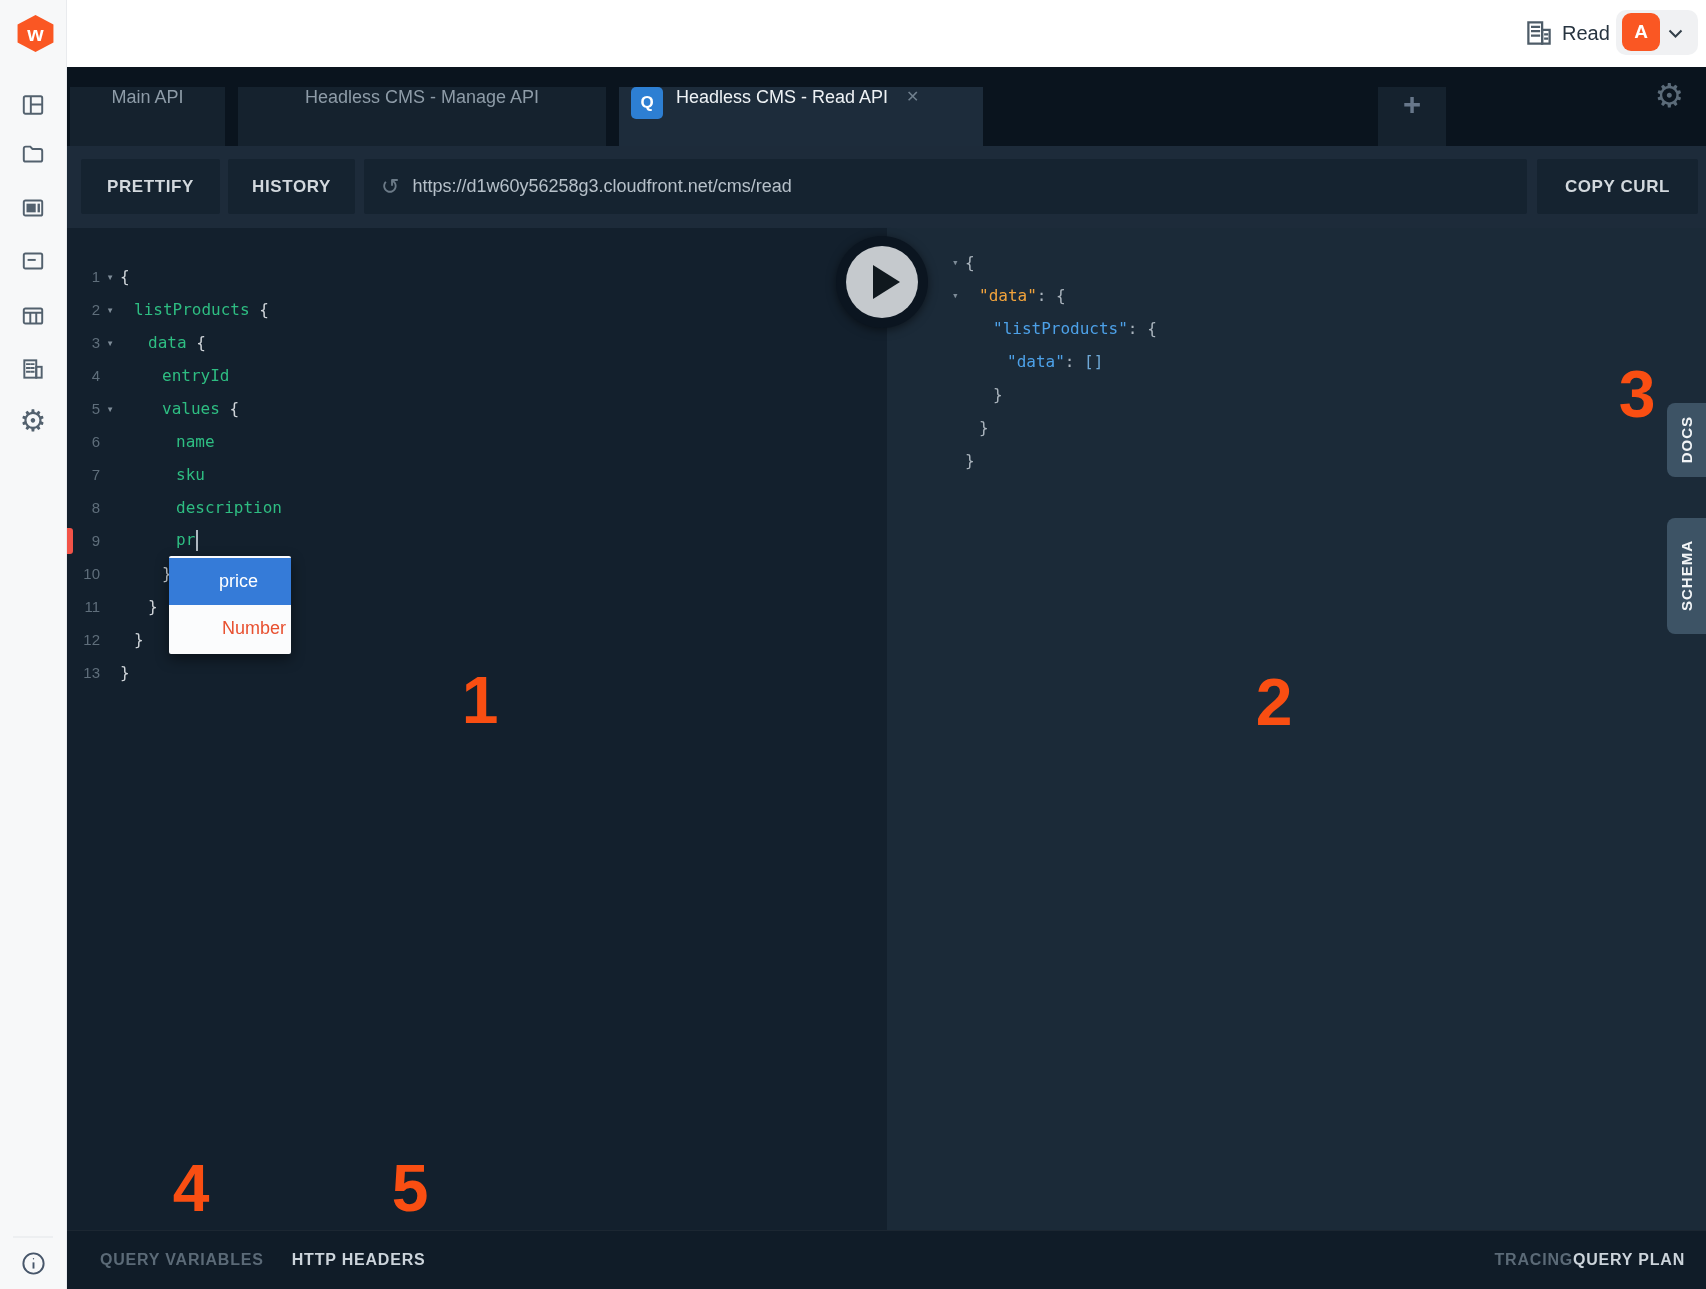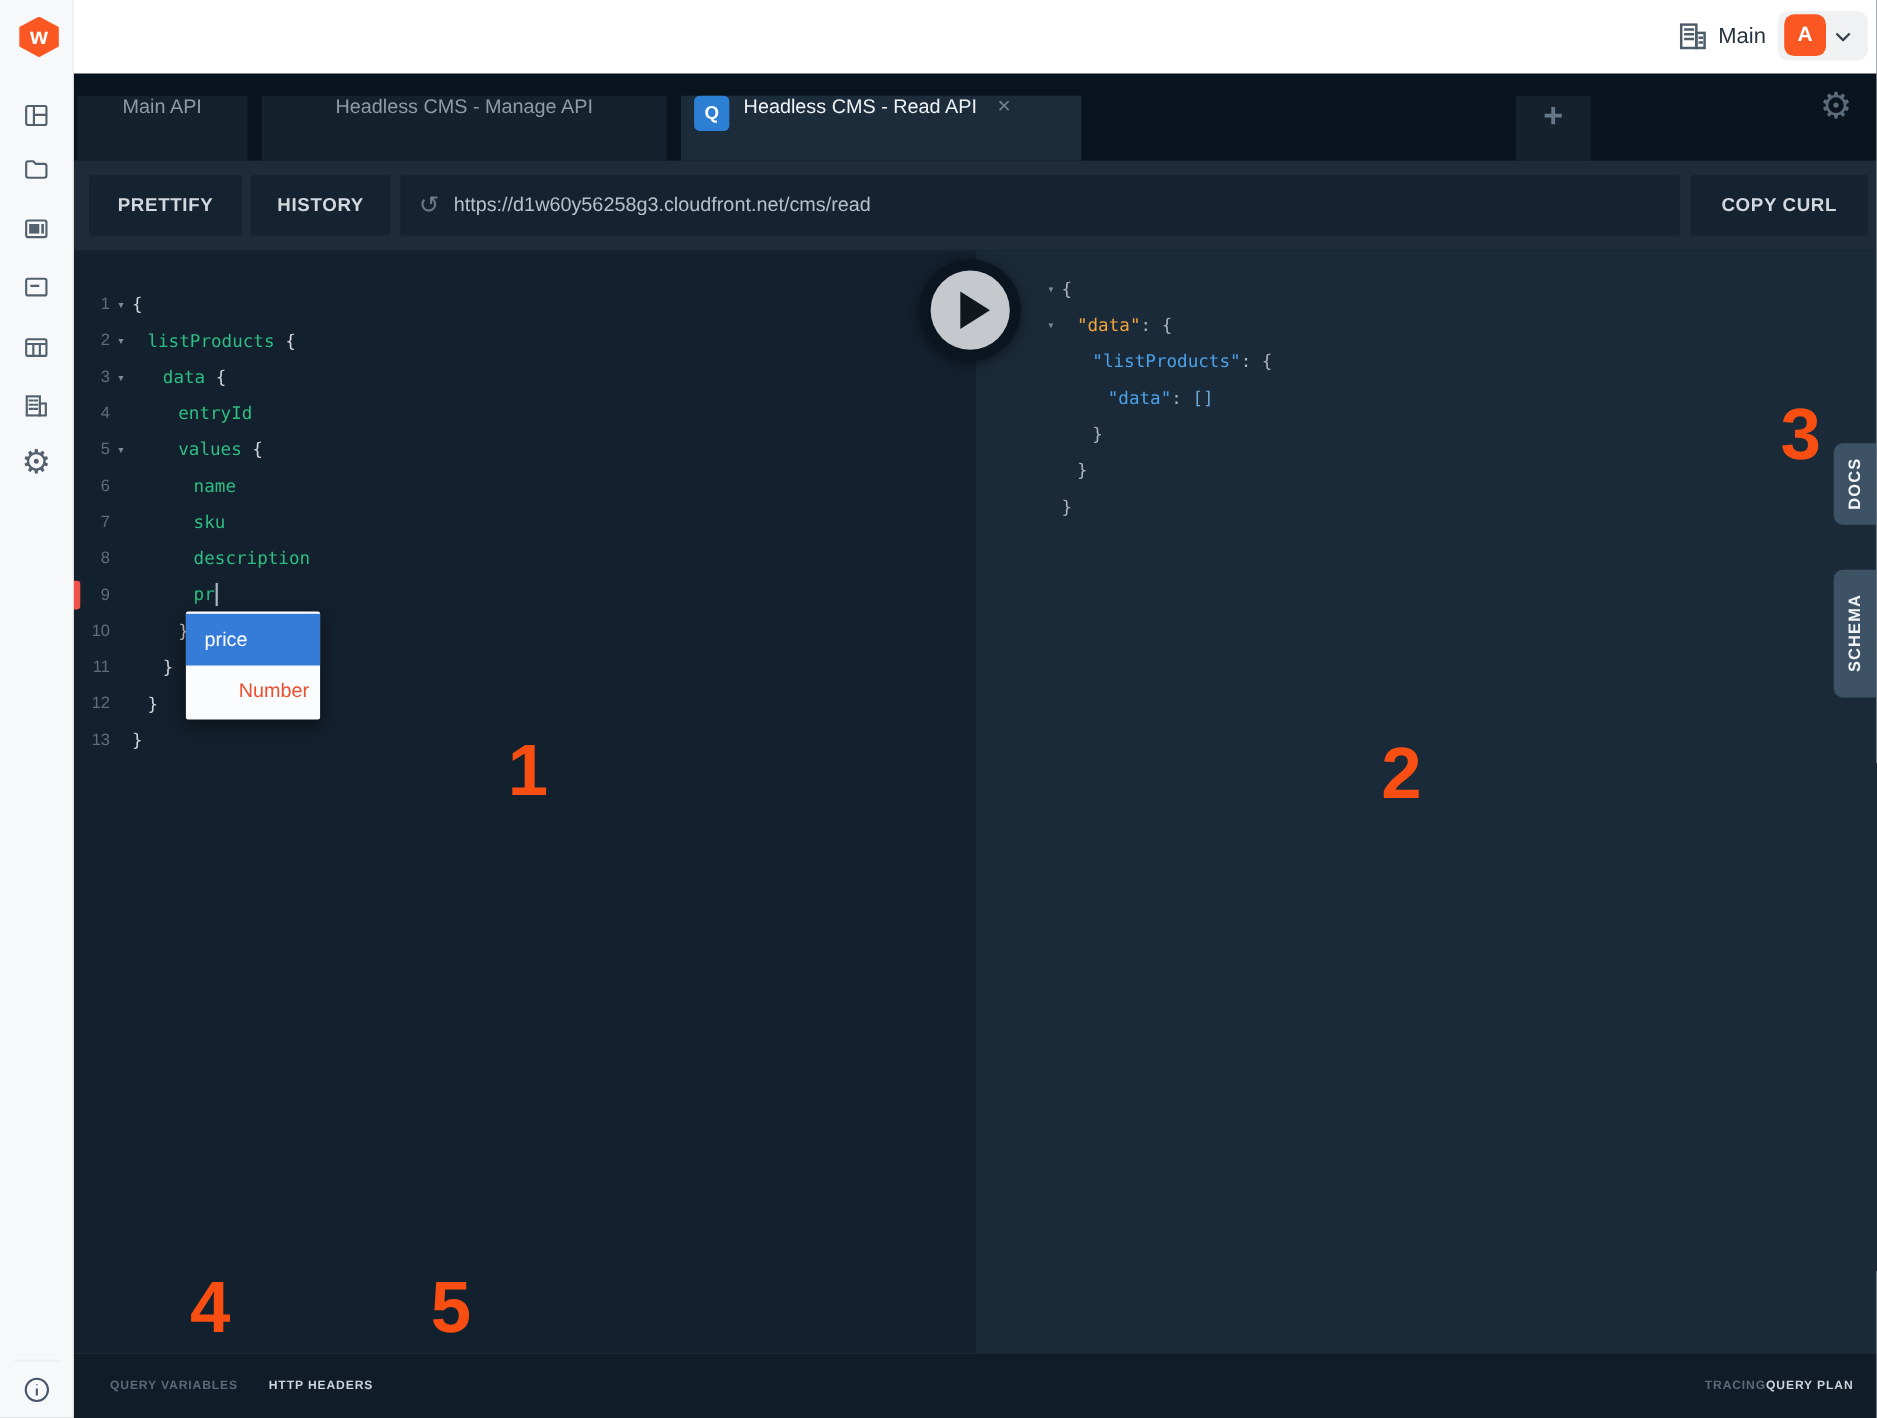--- a/index.html
+++ b/index.html
@@ -73,21 +73,21 @@
   .ind3{margin-left:42px;} .ind4{margin-left:56px;}
   .caret{display:inline-block;width:2px;height:21px;background:#aeb8c1;
          vertical-align:middle;margin-left:1px;}
   .err-marker{position:absolute;left:0;top:300px;width:6px;height:26px;background:#f25348;
               border-radius:0 3px 3px 0;}
 
   
   .autocomplete{position:absolute;left:169px;top:556px;width:122px;background:#fbfcfd;
                 border-radius:2px;box-shadow:0 5px 14px rgba(0,0,0,.45);padding:2px 0;
                 z-index:20;font-size:18px;}
-  .ac-item{height:47px;line-height:47px;padding-left:17px;cursor:pointer;color:#333;}
+  .ac-item{height:47px;line-height:47px;padding-left:17px;cursor:pointer;color:#333;text-align:center;}
   .ac-sel{background:#357bd8;color:#fff;}
   .ac-type{color:#e85030;padding-left:48px;}
 
   
   .play{position:absolute;left:836px;top:236px;width:92px;height:92px;border-radius:50%;
         background:#0b1520;display:flex;align-items:center;justify-content:center;z-index:15;
         box-shadow:0 2px 10px rgba(0,0,0,.5);cursor:pointer;}
   .play-inner{width:72px;height:72px;border-radius:50%;background:#c5c9cd;
               display:flex;align-items:center;justify-content:center;}
   .play-tri{width:0;height:0;border-left:27px solid #10181e;border-top:17px solid transparent;
@@ -106,21 +106,21 @@
   .side-tab{position:absolute;left:1667px;width:39px;background:#3d5365;border-radius:8px 0 0 8px;
             color:#f2f5f7;font-weight:bold;font-size:15px;letter-spacing:1px;
             display:flex;align-items:center;justify-content:center;cursor:pointer;z-index:8;}
   .docs-tab{top:403px;height:74px;}
   .schema-tab{top:518px;height:116px;}
   .vtext{writing-mode:vertical-rl;transform:rotate(180deg);}
 
   
   .bottombar{position:absolute;left:67px;top:1230px;width:1639px;height:59px;background:#101c28;
              border-top:1px solid rgba(255,255,255,.05);box-sizing:border-box;
-             display:flex;align-items:center;font-weight:bold;font-size:11px;letter-spacing:.8px;}
+             display:flex;align-items:center;font-weight:bold;font-size:16px;letter-spacing:.8px;}
   .bb-qv{margin-left:33px;color:#5b6a77;cursor:pointer;}
   .bb-hh{margin-left:28px;color:#ccd4db;cursor:pointer;}
   .bb-right{margin-left:auto;display:flex;margin-right:21px;}
   .bb-tracing{color:#5b6a77;cursor:pointer;}
   .bb-qp{color:#ccd4db;cursor:pointer;}
 
   
   .sinfo{position:absolute;left:0;top:1244px;width:66px;height:38px;display:flex;
          align-items:center;justify-content:center;color:#47566a;cursor:pointer;}
 
@@ -138,21 +138,21 @@
 <div class="app">
 
   <div class="topbar">
     <span class="bld-icon">
       <svg width="30" height="30" viewBox="0 0 24 24" fill="none" stroke="#4e5c68" stroke-width="1.8">
         <rect x="3.5" y="3.5" width="11" height="17"></rect>
         <rect x="14.5" y="9.5" width="6" height="11"></rect>
         <path d="M6.5 7h2M10 7h2M6.5 10.5h2M10 10.5h2M6.5 14h2M10 14h2M17 13h1.5M17 16.5h1.5" stroke-linecap="square"></path>
       </svg>
     </span>
-    <span class="root-label">Main</span>
+    <span class="root-label">Read</span>
     <div class="acct-pill"></div>
     <div class="acct-avatar">A</div>
     <span class="acct-chevron">
       <svg width="15" height="9" viewBox="0 0 15 9" fill="none" stroke="#333f49" stroke-width="2">
         <path d="M1.5 1.5l6 6 6-6"></path>
       </svg>
     </span>
   </div>
 
   <div class="sidebar">

